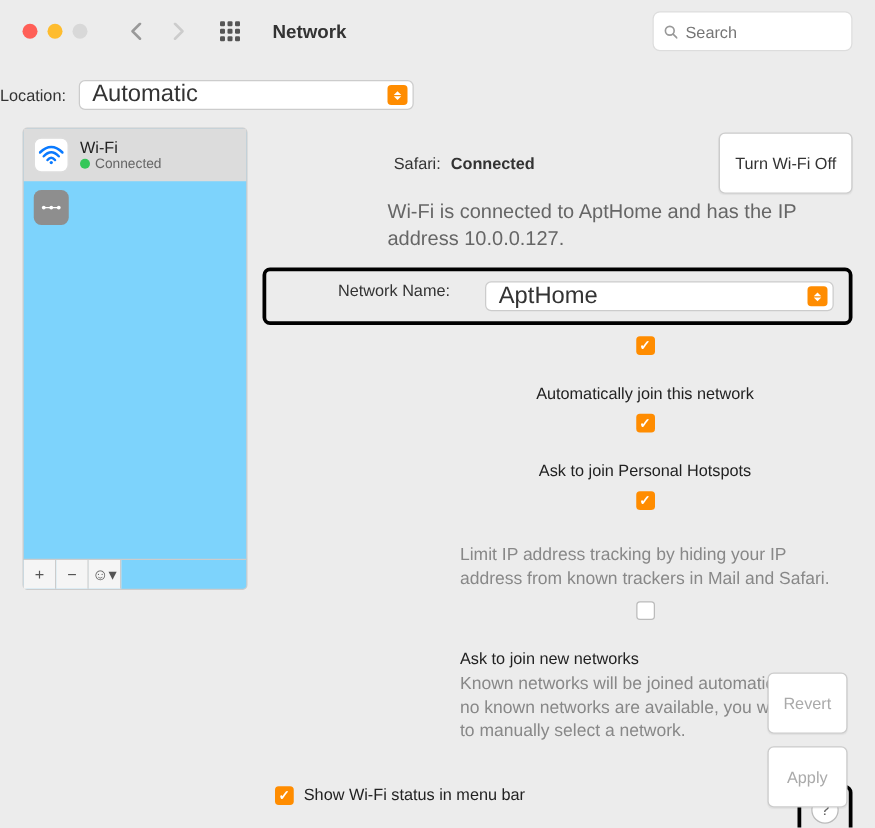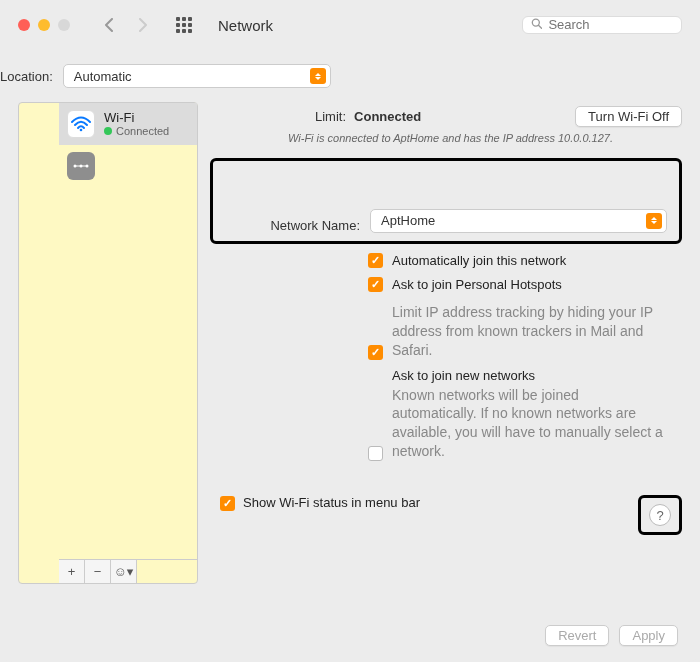--- a/index.html
+++ b/index.html
@@ -36,67 +36,66 @@
     color: #888; font-size: 16px;
   }
   .apps-grid {
     display: grid;
     grid-template-columns: repeat(3,4px);
     grid-template-rows: repeat(3,4px);
     gap: 2px;
     margin: 0 12px;
   }
   .apps-grid span { width:4px; height:4px; background:#555; border-radius:1px;}
-  .title { font-size: 15px; font-weight:400; margin-left:6px; color:#333;}
+  .title { font-size: 15px; font-weight:700; margin-left:6px; color:#333;}
   .searchbox {
     margin-left:auto;
     width: 160px;
-    height: 18px;
+    height: 32px;
     background:#fff;
     border:1px solid #ddd;
     border-radius:6px;
-    display:flex; align-items:flex-start;
+    display:flex; align-items:center;
     padding:0 8px; gap:6px;
     color:#999;
   }
   .searchbox input {
     border:none; outline:none; font-size:13px; width:100%; background:transparent;
   }
   .location-row {
     display:flex; align-items:center; 
     gap:10px; padding: 14px 0;
   }
   .select {
     background:#fff; border:1px solid #ccc; border-radius:5px;
     height:24px; display:flex; align-items:center;
     padding:0 4px 0 10px; position:relative;
-    font-size:13px;
+    font-size:19px;
   }
   .select-caret {
     width:16px; height:16px; background:#ff8c00; border-radius:3px;
     margin-left:auto; display:flex; flex-direction:column;
     align-items:center; justify-content:center; gap:0;
   }
   .select-caret::before, .select-caret::after {
     content:""; width:0; height:0; border-left:3px solid transparent;
     border-right:3px solid transparent;
   }
   .select-caret::before { border-bottom:3px solid #fff; margin-bottom:1px;}
   .select-caret::after { border-top:3px solid #fff; }
   .content {
     display:flex; padding:0 18px 0 18px; gap:12px;
   }
   .sidebar {
     width:180px;
-    background:#fef9c3;
+    background:#7dd3fc;
     border:1px solid #ccc;
     border-radius:4px;
     display:flex; flex-direction:column;
-    height: 482px;
-    padding-left: 40px;
+    height: 370px;
   }
   .side-item {
     display:flex; padding:7px 8px; gap:9px; align-items:flex-start;
   }
   .side-item.selected { background:#dcdcdc; }
   .side-icon {
     width:28px; height:28px; border-radius:6px;
     display:flex; align-items:center; justify-content:center;
     flex-shrink:0;
   }
@@ -120,33 +119,33 @@
   .main {
     flex:1; min-width:0;
   }
   .status-row {
     display:flex; align-items:center; gap:8px; padding: 4px 0 4px 0;
   }
   .status-label { margin-left:105px; color:#333;}
   .status-value { font-weight:700; }
   .btn {
     background:#fff; border:1px solid #ccc; border-radius:5px;
-    padding:2px 12px; font-size:13px; color:#333; cursor:pointer;
+    padding:16px 12px; font-size:13px; color:#333; cursor:pointer;
     box-shadow: 0 1px 1px rgba(0,0,0,0.05);
   }
   .btn:disabled { color:#aaa;}
-  .status-desc { margin-left:78px; font-size:11px; color:#666; padding-right:20px; line-height:1.35;font-style:italic;}
+  .status-desc { margin-left:100px; font-size:16px; color:#666; padding-right:20px; line-height:1.35;}
   .highlight-box, .highlight-box2 {
     border:3px solid #000; border-radius:6px;
     padding:8px 12px; margin-top:12px;
   }
-  .field-row { display:flex; align-items:flex-end; gap:10px;margin-top:40px;}
+  .field-row { display:flex; align-items:flex-start; gap:28px;}
   .field-label { width:135px; text-align:right; font-size:13px; color:#333;}
   .select.network { flex:1;}
-  .checkbox-row { display:flex; align-items:flex-end; gap:9px; margin-left:158px; margin-top:8px; padding-right:18px;}
+  .checkbox-row { display:flex; align-items:center; gap:23px; margin-left:158px; margin-top:8px; padding-right:18px;flex-direction:column;}
   .checkbox {
     width:15px; height:15px; border-radius:3px;
     display:flex; align-items:center; justify-content:center;
     flex-shrink:0; margin-top:1px;
   }
   .checkbox.checked { background:#ff8c00;}
   .checkbox.unchecked { background:#fff; border:1px solid #bbb;}
   .checkbox.checked::after {
     content:"✓"; color:#fff; font-size:11px; font-weight:700;
   }
@@ -158,21 +157,21 @@
   .menubar-check { margin-left:10px;}
   .highlight-box2 {
     display:flex; align-items:center; gap:8px; padding:6px 8px; margin-left:auto; margin-top:0;
   }
   .help-btn {
     width:22px; height:22px; border-radius:50%; border:1px solid #bbb;
     background:#fff; font-size:13px; color:#666; display:flex;
     align-items:center; justify-content:center; cursor:pointer;
   }
   .footer-buttons {
-    position:absolute; bottom:16px; right:22px; display:flex; gap:10px;
+    position:absolute; bottom:16px; right:22px; display:flex; gap:10px;flex-direction:column;
   }
   svg { display:block;}
 </style>
 </head>
 <body>
 
 <div class="window">
   <div class="titlebar">
     <div class="traffic">
       <div class="dot red"></div>
@@ -249,21 +248,21 @@
       </div>
       <div class="side-footer">
         <button>+</button>
         <button>−</button>
         <button>☺︎▾</button>
       </div>
     </div>
 
     <div class="main">
       <div class="status-row">
-        <span class="status-label">Limit:</span>
+        <span class="status-label">Safari:</span>
         <span class="status-value">Connected</span>
         <button class="btn" style="margin-left:auto">Turn Wi-Fi Off</button>
       </div>
       <div class="status-desc">Wi-Fi is connected to AptHome and has the IP address 10.0.0.127.</div>
 
       <div class="highlight-box">
         <div class="field-row">
           <span class="field-label">Network Name:</span>
           <div class="select network">
             <span>AptHome</span>

